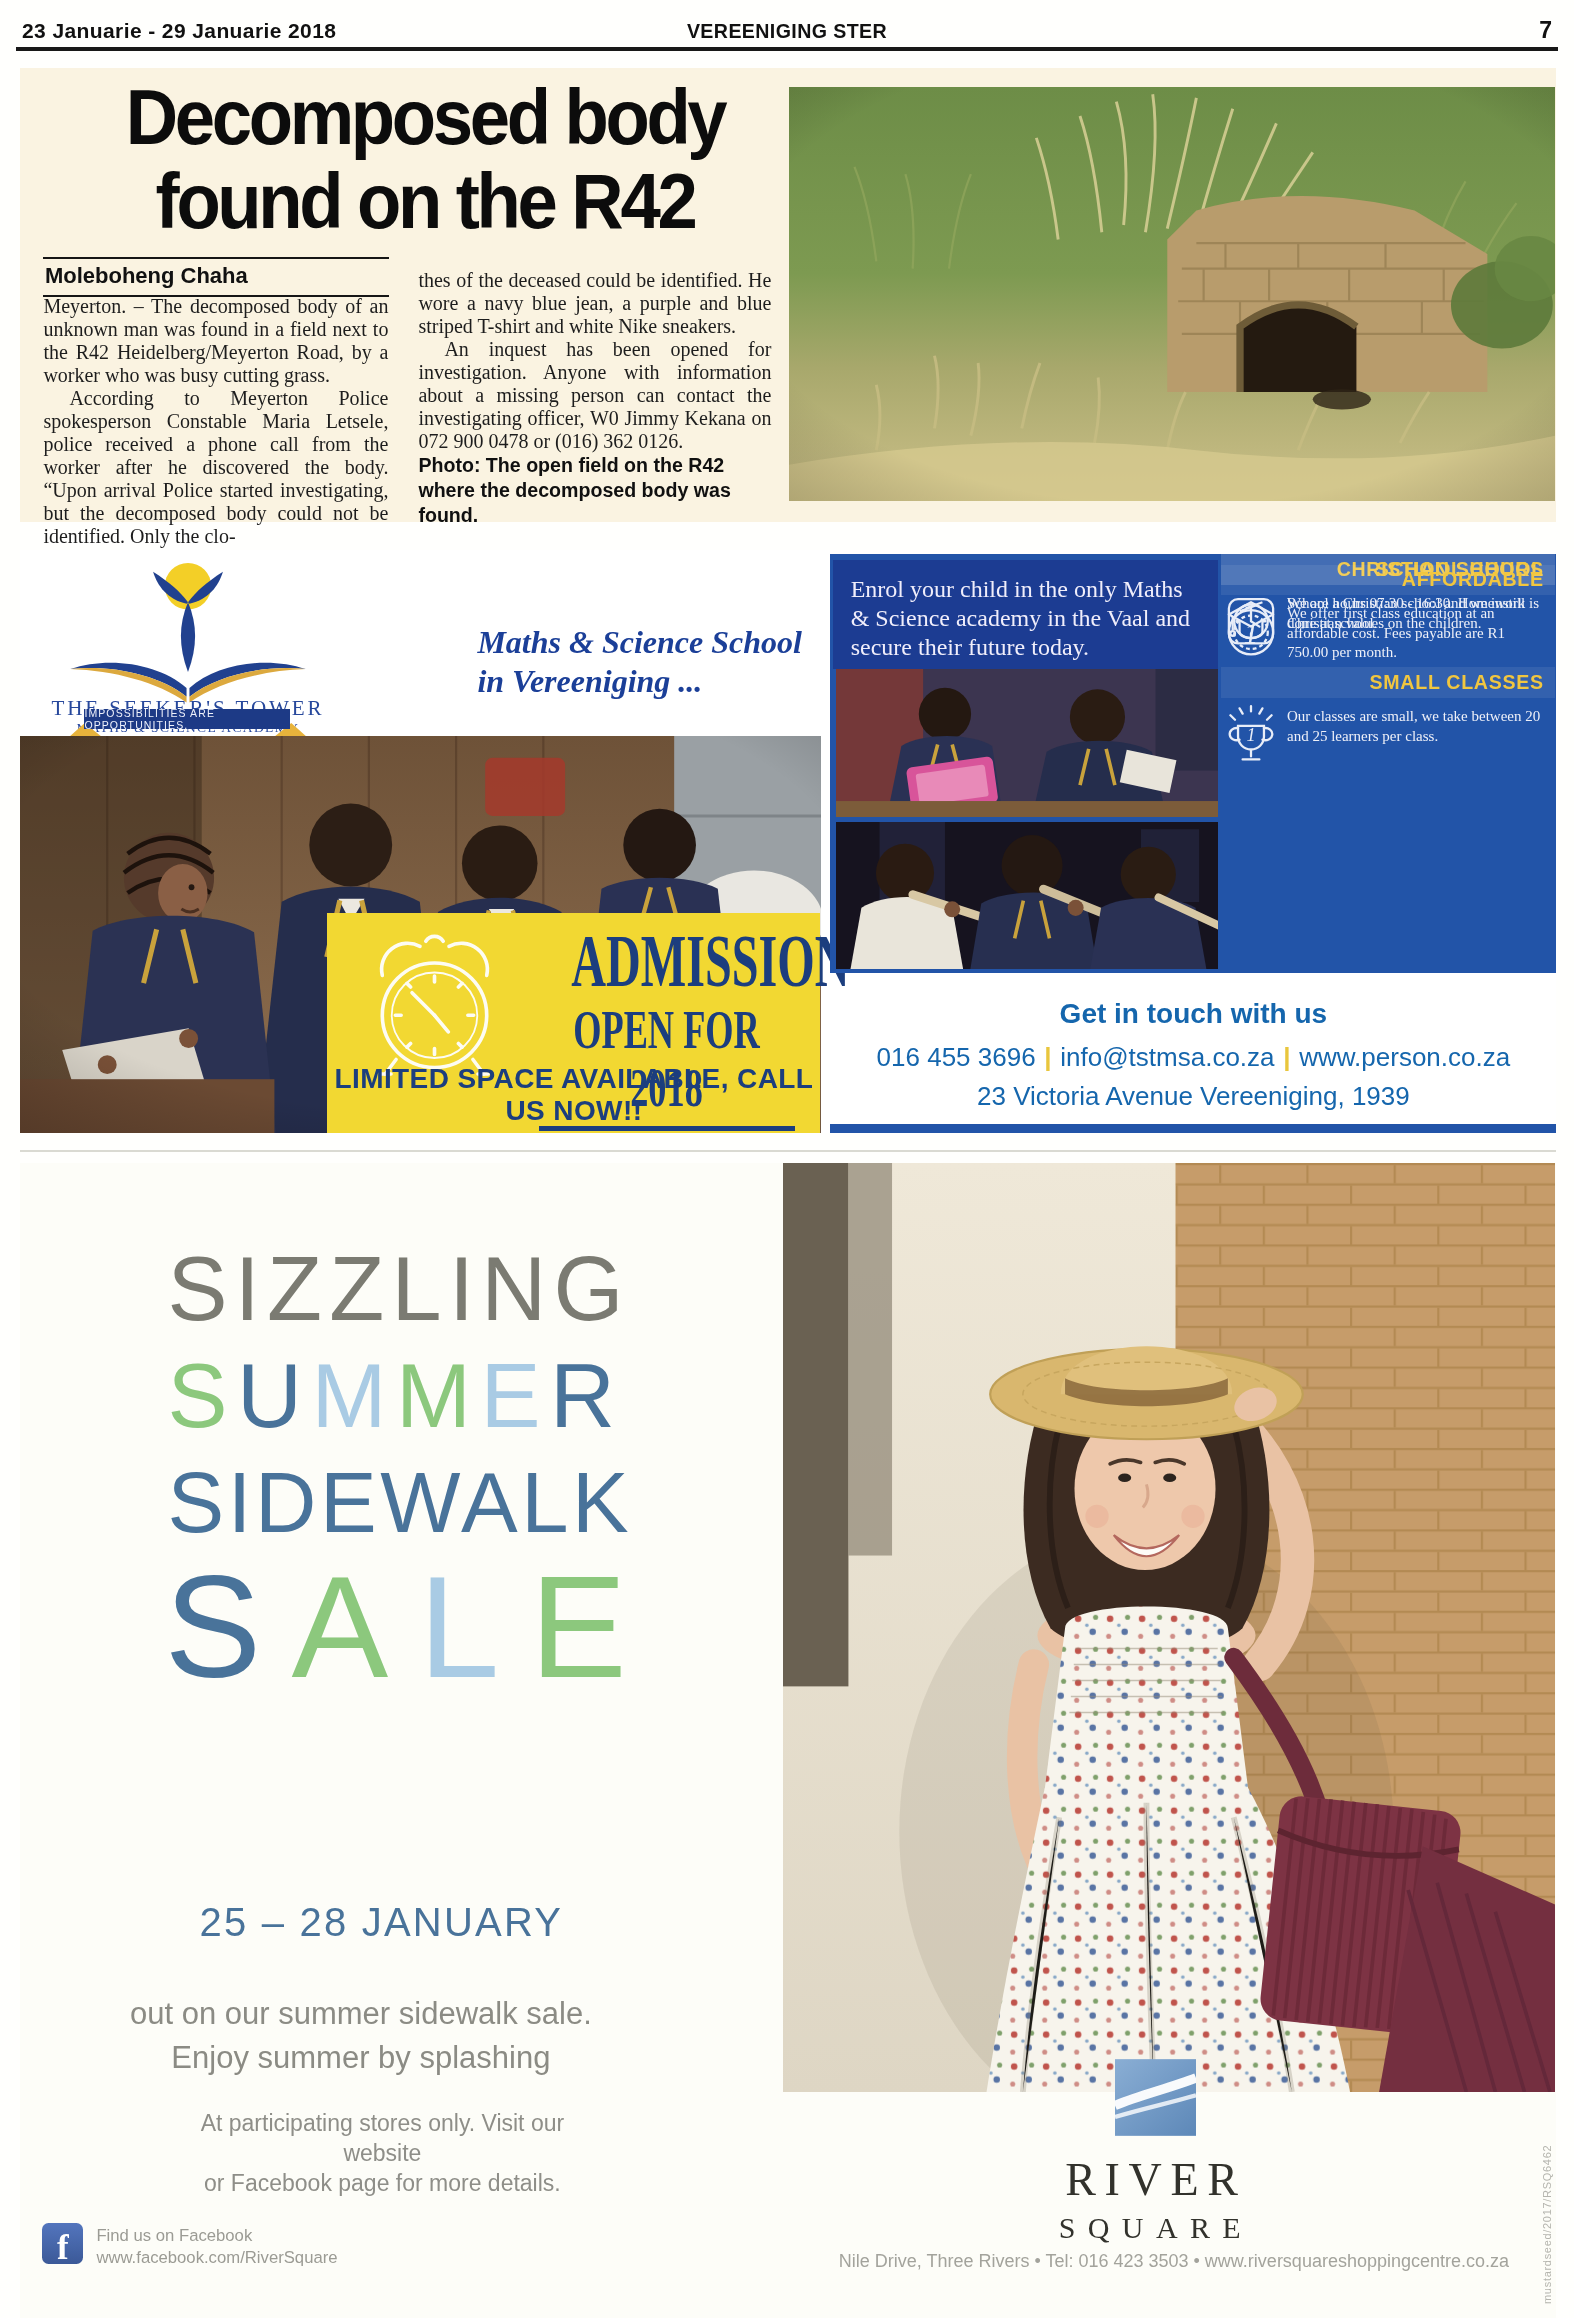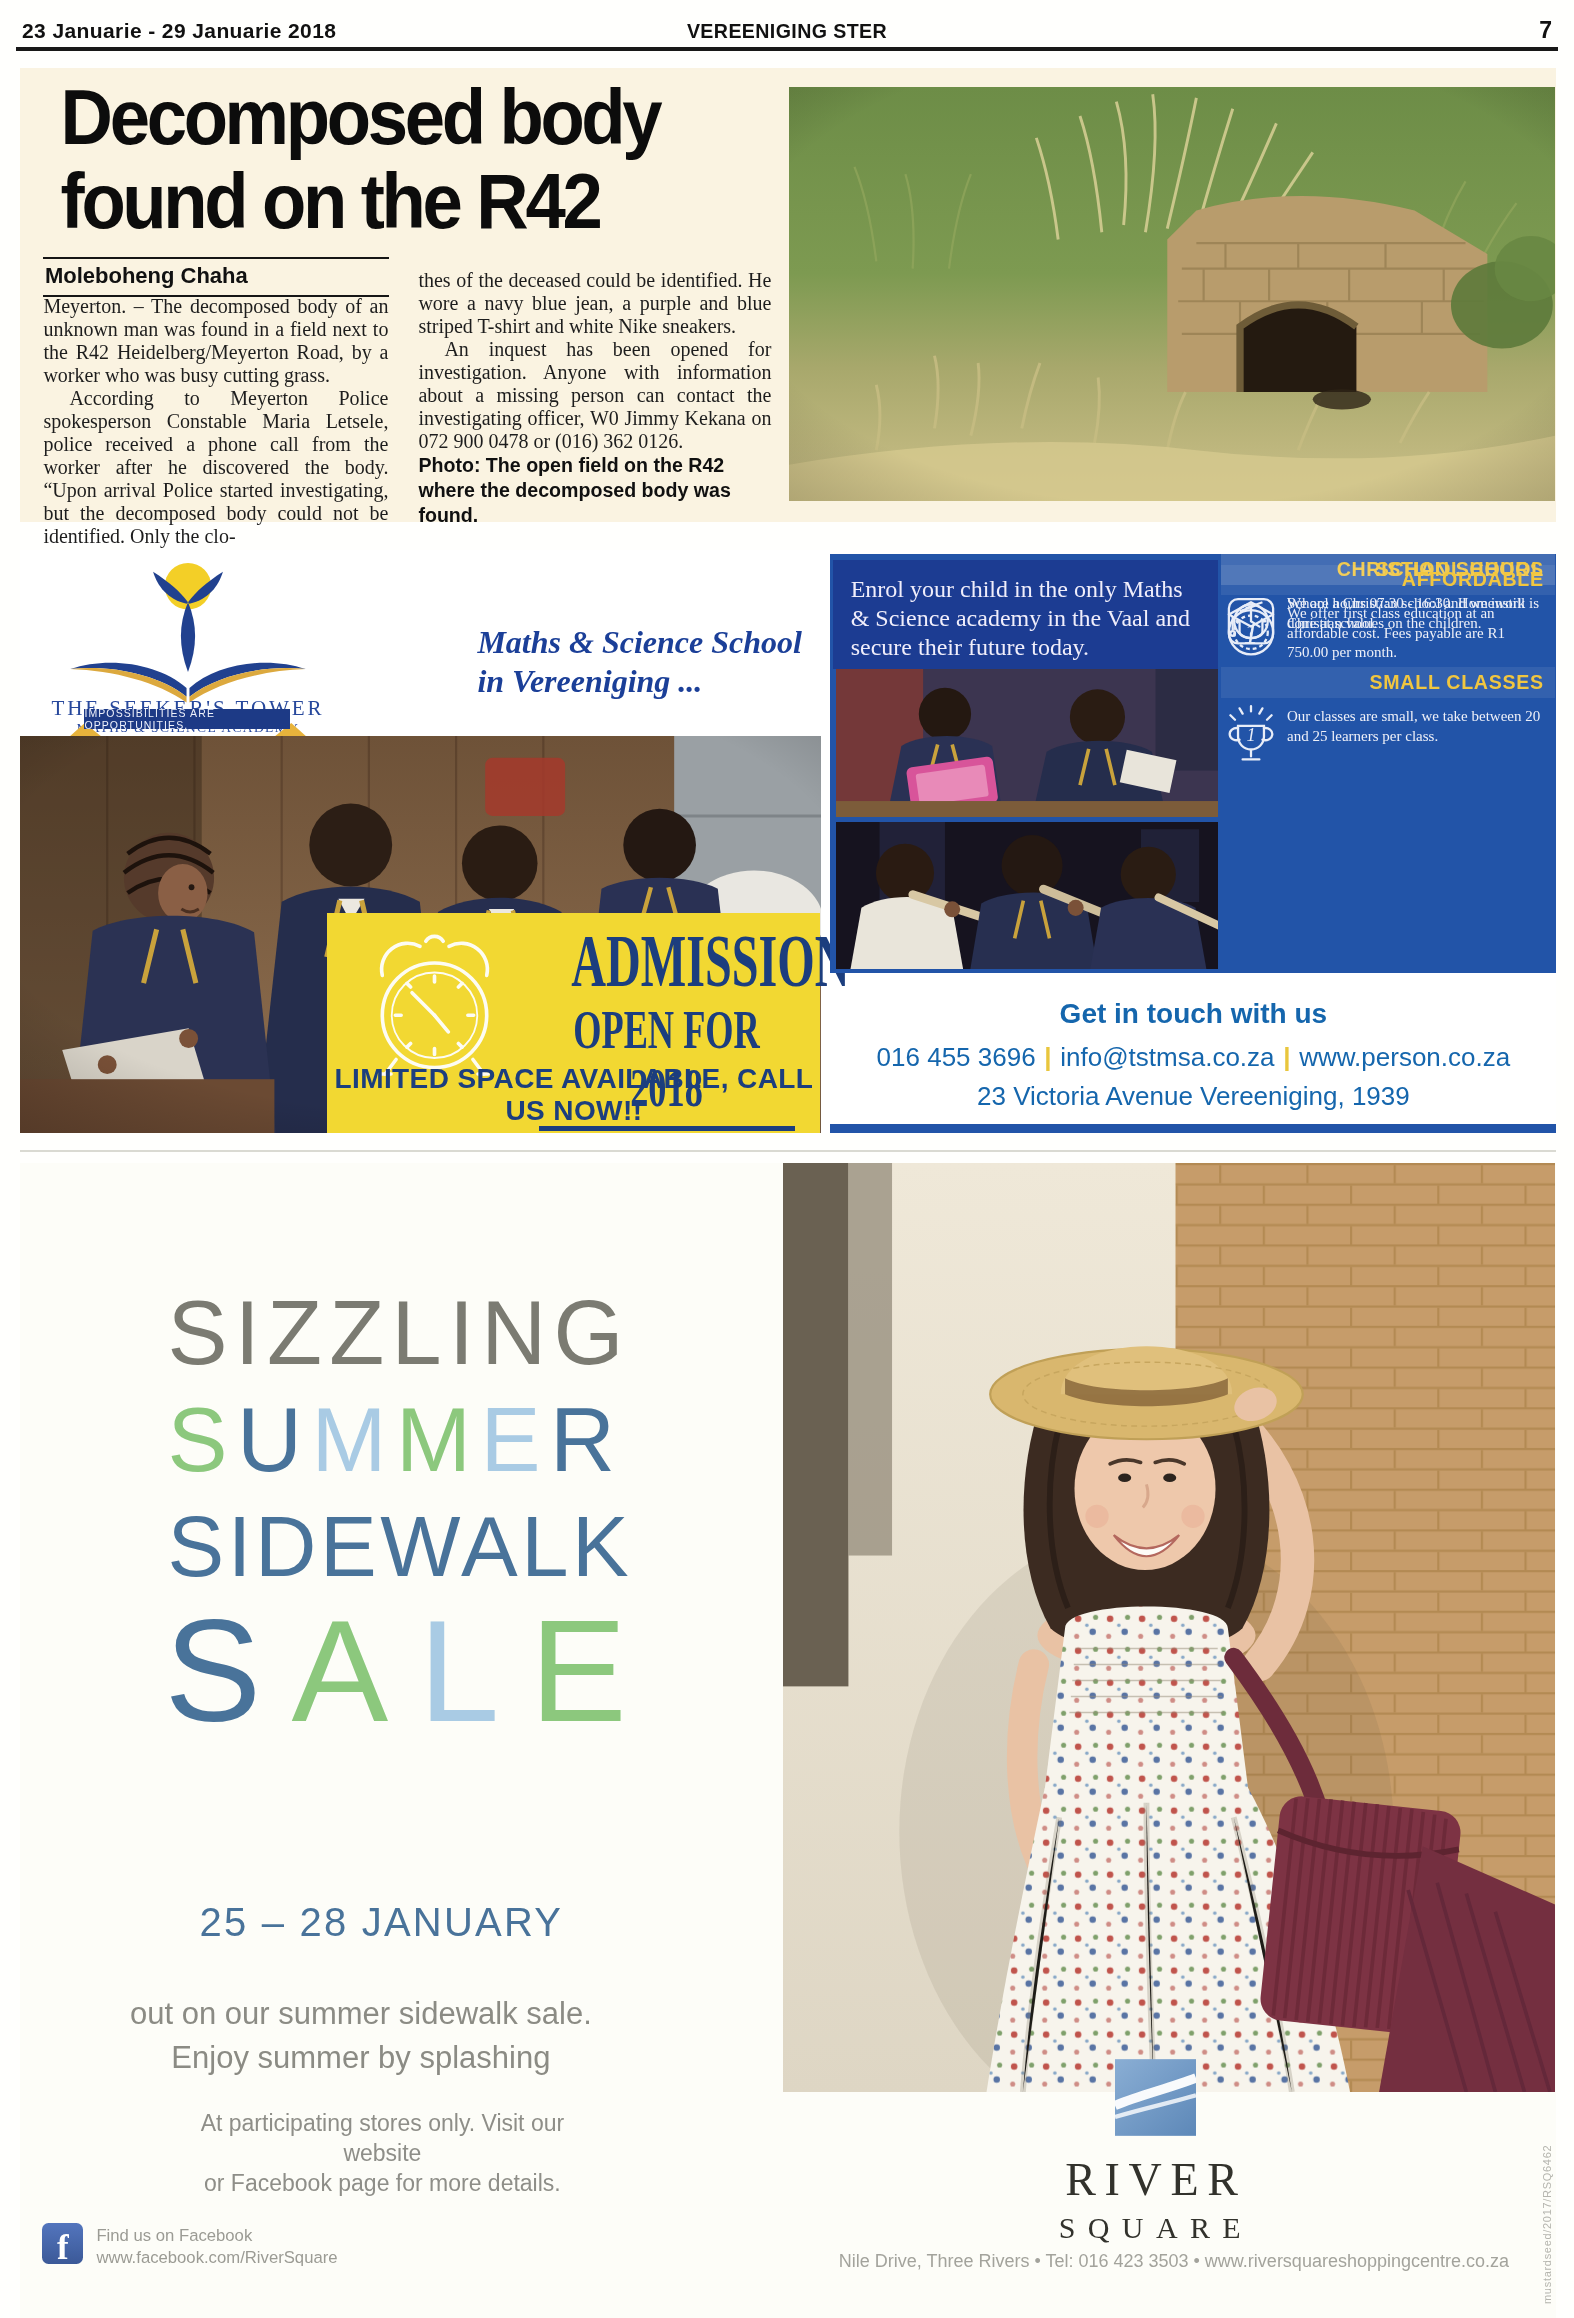--- a/index.html
+++ b/index.html
@@ -7,21 +7,21 @@
         font-family:"Liberation Sans",sans-serif;color:#111;overflow:hidden;}
 
   
   .hdr-date{position:absolute;left:22px;top:19px;font-size:21px;font-weight:bold;letter-spacing:0.4px;}
   .hdr-masthead{position:absolute;left:0;right:0;top:20.4px;text-align:center;font-size:19.6px;font-weight:bold;letter-spacing:0.4px;}
   .hdr-page{position:absolute;right:22px;top:16.7px;font-size:23px;font-weight:bold;}
   .hdr-rule{position:absolute;left:16px;top:47px;width:1542px;height:3.6px;background:#181818;}
 
   
   .article{position:absolute;left:20.4px;top:68px;width:1536px;height:454px;background:#faf3e1;}
-  .headline{position:absolute;left:14px;top:7.3px;width:760px;color:#0c0c0c;}
+  .headline{position:absolute;left:25px;top:7.3px;width:760px;text-align:center;color:#0c0c0c;}
   .headline span{display:block;font-size:78px;font-weight:800;letter-spacing:-3.6px;line-height:84px;transform:scaleX(.93);}
   .byline{position:absolute;left:23px;top:189px;width:343px;border-top:2.9px solid #151515;border-bottom:2.2px solid #151515;
           padding:3.6px 1.5px 6.5px;font-size:22px;font-weight:bold;}
   .col{position:absolute;font-family:"Liberation Serif",serif;font-size:20px;line-height:23px;
        text-align:justify;color:#1d1d1d;}
   .col1{left:23px;top:227px;width:345px;}
   .col2{left:398px;top:201px;width:353px;}
   .col p{margin:0;}
   .col p.indent{text-indent:26px;}
   .photo-caption{margin-top:20.4px;font-family:"Liberation Sans",sans-serif;font-weight:bold;
@@ -61,21 +61,21 @@
   .contact-heading{font-size:28px;font-weight:bold;margin-bottom:11.6px;}
   .contact-line{font-size:26px;}
   .contact-line .sep{color:#e9c63d;font-weight:bold;padding:0 8.7px;}
   .contact-address{font-size:26px;margin-top:8.7px;}
   .bp-strip{position:absolute;left:810px;top:574px;width:726px;height:8.7px;background:#2254a8;}
 
   .section-rule{position:absolute;left:20.4px;top:1150px;width:1536px;height:1.5px;background:#dadad2;}
 
   
   .sale-ad{position:absolute;left:20.4px;top:1163px;width:1536px;height:1155px;background:#fdfdf8;}
-  .sale-word{position:absolute;font-weight:400;line-height:1.02;white-space:nowrap;margin-top:44px;}
+  .sale-word{position:absolute;font-weight:400;line-height:1.02;white-space:nowrap;}
   .w-sizzling{left:147px;top:81px;font-size:90px;letter-spacing:7.3px;}
   .w-summer{left:147px;top:188px;font-size:90px;letter-spacing:9.5px;}
   .w-sidewalk{left:147px;top:297px;font-size:85px;letter-spacing:3.6px;}
   .w-sale{left:144px;top:391px;font-size:145px;letter-spacing:30.5px;}
   .sale-dates{position:absolute;left:114px;top:737px;width:494px;text-align:center;
               font-size:40px;letter-spacing:2.2px;color:#49739a;}
   .sale-tagline{position:absolute;left:86px;top:829px;width:509px;text-align:center;
                 font-size:31px;line-height:44px;color:#8b8b84;}
   .sale-details{position:absolute;left:144px;top:945px;width:436px;text-align:center;
                 font-size:23px;line-height:30px;color:#8e8e88;}

